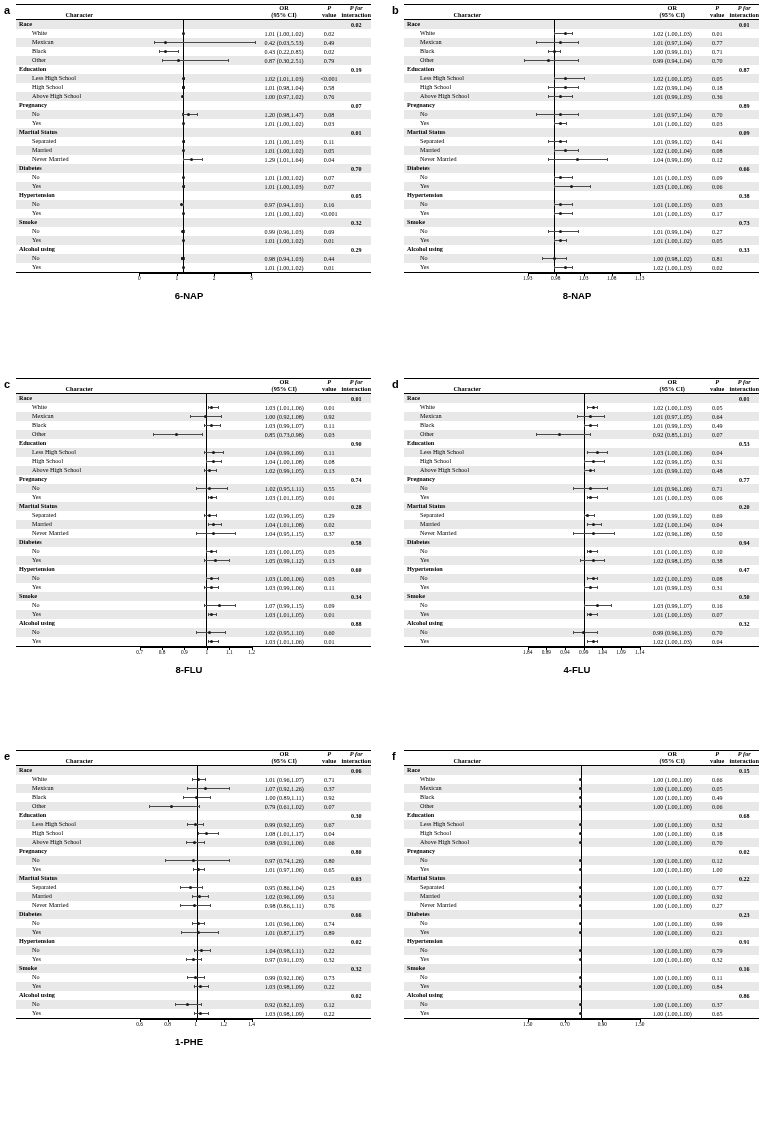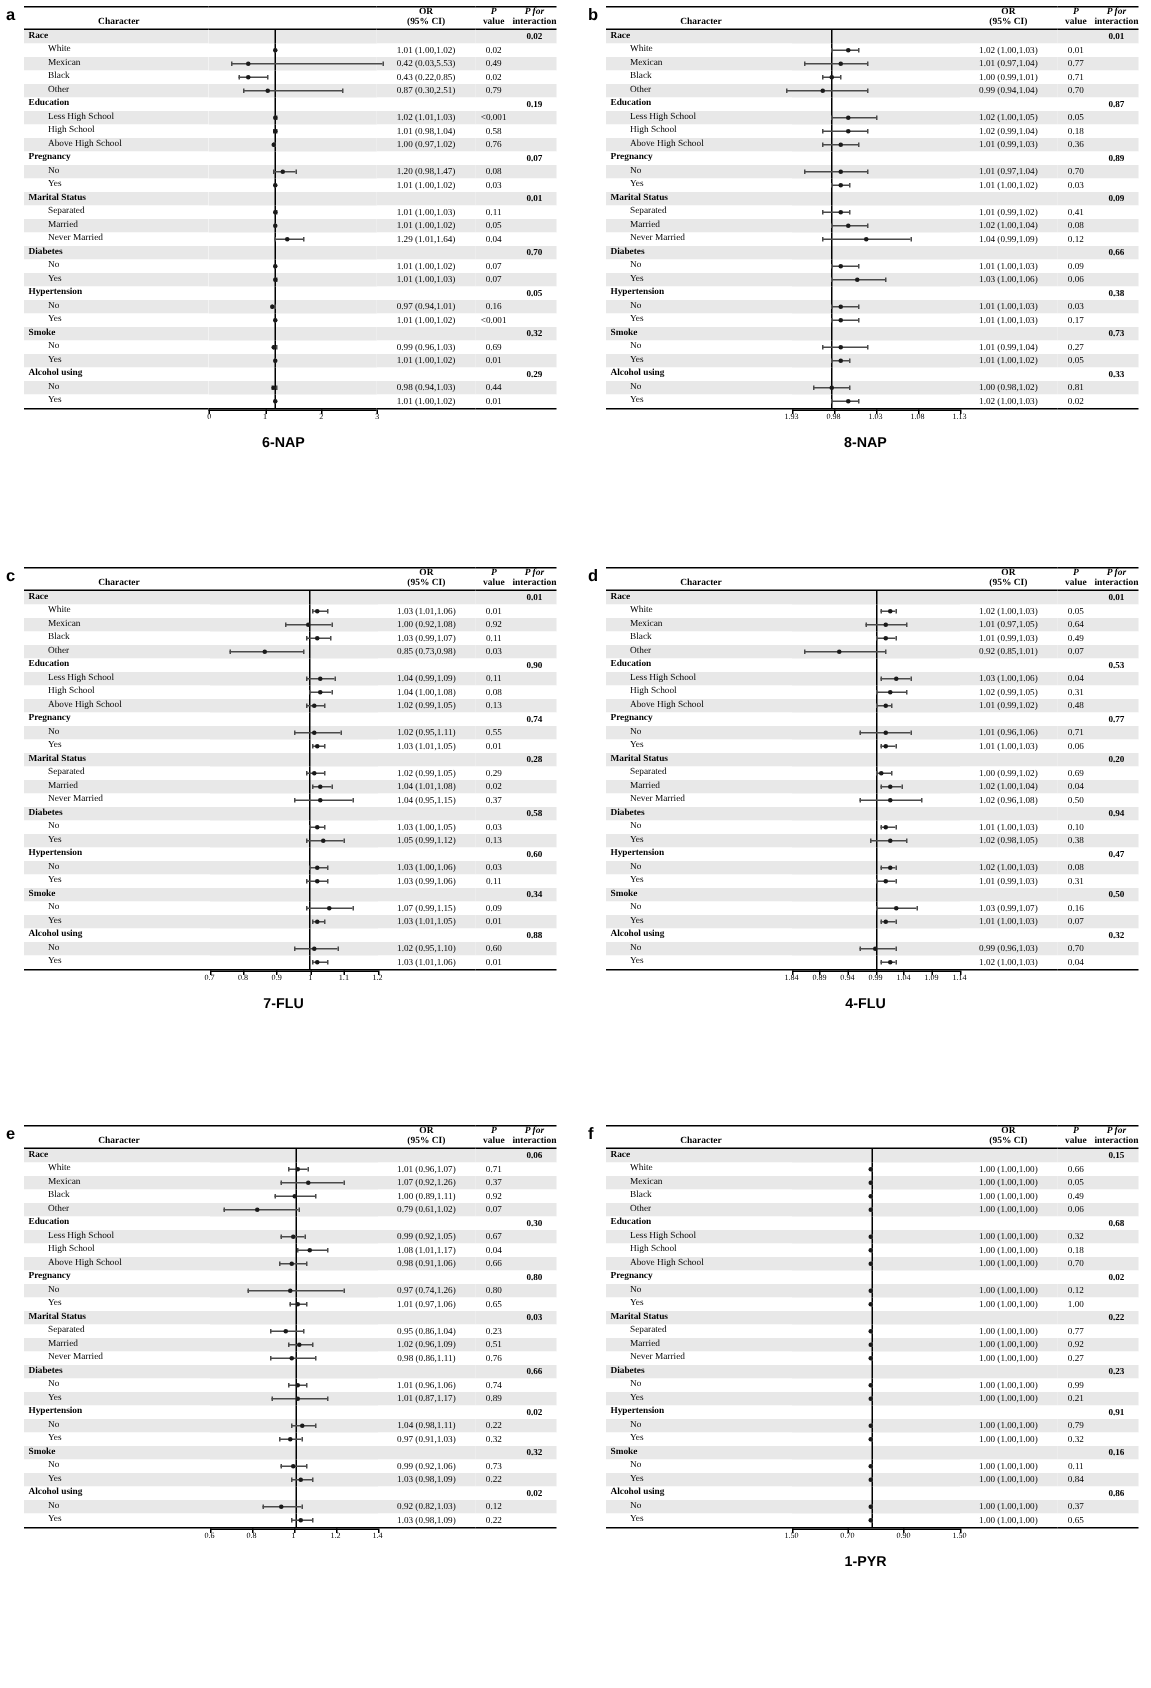--- a/index.html
+++ b/index.html
@@ -1302,21 +1302,21 @@
                 <div class="tick" style="left:112.0px"></div>
                 <div class="tlabel" style="left:112.0px">1.2</div>
               </div>
             </td>
             <td style="border-top:1px solid #000"></td>
             <td style="border-top:1px solid #000"></td>
             <td style="border-top:1px solid #000"></td>
           </tr>
         </tbody>
       </table>
-      <div class="caption">7-FLU</div>
+      <div class="caption">8-FLU</div>
     </div>
   <div class="panel" id="panel-d" style="left:392px;top:378px;">
       <div class="panel-letter">d</div>
       <table class="ftable">
         <tbody>
           <tr class="hdr">
             <td class="c-char hdr-line-top hdr-line-bot">Character</td>
             <td class="hdr-line-top hdr-line-bot"></td>
             <td class="c-or hdr-line-top hdr-line-bot">OR<br>(95% CI)</td>
             <td class="c-p hdr-line-top hdr-line-bot"><i>P</i><br>value</td>
@@ -2154,20 +2154,21 @@
                 <div class="tick" style="left:112.0px"></div>
                 <div class="tlabel" style="left:112.0px">1.4</div>
               </div>
             </td>
             <td style="border-top:1px solid #000"></td>
             <td style="border-top:1px solid #000"></td>
             <td style="border-top:1px solid #000"></td>
           </tr>
         </tbody>
       </table>
+      <div class="caption">1-PHE</div>
     </div>
   <div class="panel" id="panel-f" style="left:392px;top:750px;">
       <div class="panel-letter">f</div>
       <table class="ftable">
         <tbody>
           <tr class="hdr">
             <td class="c-char hdr-line-top hdr-line-bot">Character</td>
             <td class="hdr-line-top hdr-line-bot"></td>
             <td class="c-or hdr-line-top hdr-line-bot">OR<br>(95% CI)</td>
             <td class="c-p hdr-line-top hdr-line-bot"><i>P</i><br>value</td>
@@ -2575,15 +2576,14 @@
                 <div class="tick" style="left:112.0px"></div>
                 <div class="tlabel" style="left:112.0px">1.50</div>
               </div>
             </td>
             <td style="border-top:1px solid #000"></td>
             <td style="border-top:1px solid #000"></td>
             <td style="border-top:1px solid #000"></td>
           </tr>
         </tbody>
       </table>
-      <div class="caption">1-PYR</div>
     </div>
 </div>
 
 </body></html>

